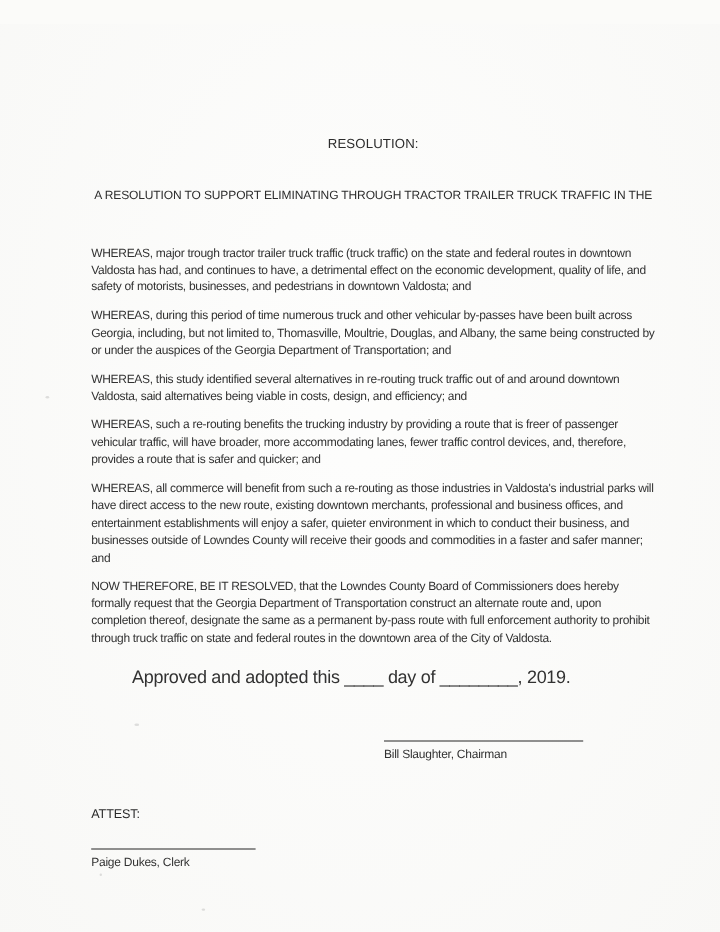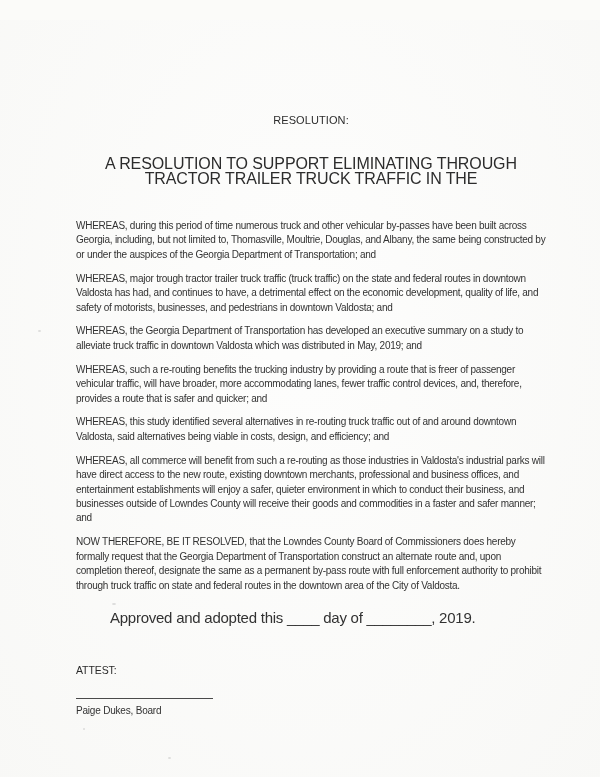--- a/index.html
+++ b/index.html
@@ -30,21 +30,21 @@
   }
   .kicker {
     text-align: center;
     font-size: 11px;
     letter-spacing: 0.1px;
     color: #2c2c2c;
   }
   .doc-title {
     margin-top: 31px;
     text-align: center;
-    font-size: 16px;
+    font-size: 10px;
     line-height: 14.5px;
     letter-spacing: -0.1px;
     color: #2c2c2c;
   }
   .body-paragraphs {
     margin-top: 33px;
   }
   .body-paragraphs p {
     margin: 0 0 9.5px 0;
     font-size: 10px;
@@ -108,33 +108,36 @@
 
   <div class="column">
 
     <div class="kicker">RESOLUTION:</div>
 
     <div class="doc-title">
       <div>A RESOLUTION TO SUPPORT ELIMINATING THROUGH TRACTOR TRAILER TRUCK TRAFFIC IN THE</div>
     </div>
 
     <div class="body-paragraphs">
+      <p>WHEREAS, major trough tractor trailer truck traffic (truck traffic) on the state and federal routes in downtown Valdosta has had, and continues to have, a detrimental effect on the economic development, quality of life, and safety of motorists, businesses, and pedestrians in downtown Valdosta; and</p>
       <p>WHEREAS, during this period of time numerous truck and other vehicular by-passes have been built across Georgia, including, but not limited to, Thomasville, Moultrie, Douglas, and Albany, the same being constructed by or under the auspices of the Georgia Department of Transportation; and</p>
-      <p>WHEREAS, major trough tractor trailer truck traffic (truck traffic) on the state and federal routes in downtown Valdosta has had, and continues to have, a detrimental effect on the economic development, quality of life, and safety of motorists, businesses, and pedestrians in downtown Valdosta; and</p>
-      <p>WHEREAS, the Georgia Department of Transportation has developed an executive summary on a study to alleviate truck traffic in downtown Valdosta which was distributed in May, 2019; and</p>
+      <p>WHEREAS, this study identified several alternatives in re-routing truck traffic out of and around downtown Valdosta, said alternatives being viable in costs, design, and efficiency; and</p>
       <p>WHEREAS, such a re-routing benefits the trucking industry by providing a route that is freer of passenger vehicular traffic, will have broader, more accommodating lanes, fewer traffic control devices, and, therefore, provides a route that is safer and quicker; and</p>
-      <p>WHEREAS, this study identified several alternatives in re-routing truck traffic out of and around downtown Valdosta, said alternatives being viable in costs, design, and efficiency; and</p>
       <p>WHEREAS, all commerce will benefit from such a re-routing as those industries in Valdosta's industrial parks will have direct access to the new route, existing downtown merchants, professional and business offices, and entertainment establishments will enjoy a safer, quieter environment in which to conduct their business, and businesses outside of Lowndes County will receive their goods and commodities in a faster and safer manner; and</p>
       <p>NOW THEREFORE, BE IT RESOLVED, that the Lowndes County Board of Commissioners does hereby formally request that the Georgia Department of Transportation construct an alternate route and, upon completion thereof, designate the same as a permanent by-pass route with full enforcement authority to prohibit through truck traffic on state and federal routes in the downtown area of the City of Valdosta.</p>
     </div>
 
     <div class="adoption">Approved and adopted this ____ day of ________, 2019.</div>
 
+    <div class="sig-block-chairman">
+      <div class="sig-line"></div>
+      <div class="sig-name">Bill Slaughter, Chairman</div>
+    </div>
 
     <div class="attest">ATTEST:</div>
 
     <div class="sig-block-clerk">
       <div class="sig-line"></div>
-      <div class="sig-name">Paige Dukes, Board</div>
+      <div class="sig-name">Paige Dukes, Clerk</div>
     </div>
 
   </div>
 </div>
 
 </body></html>

